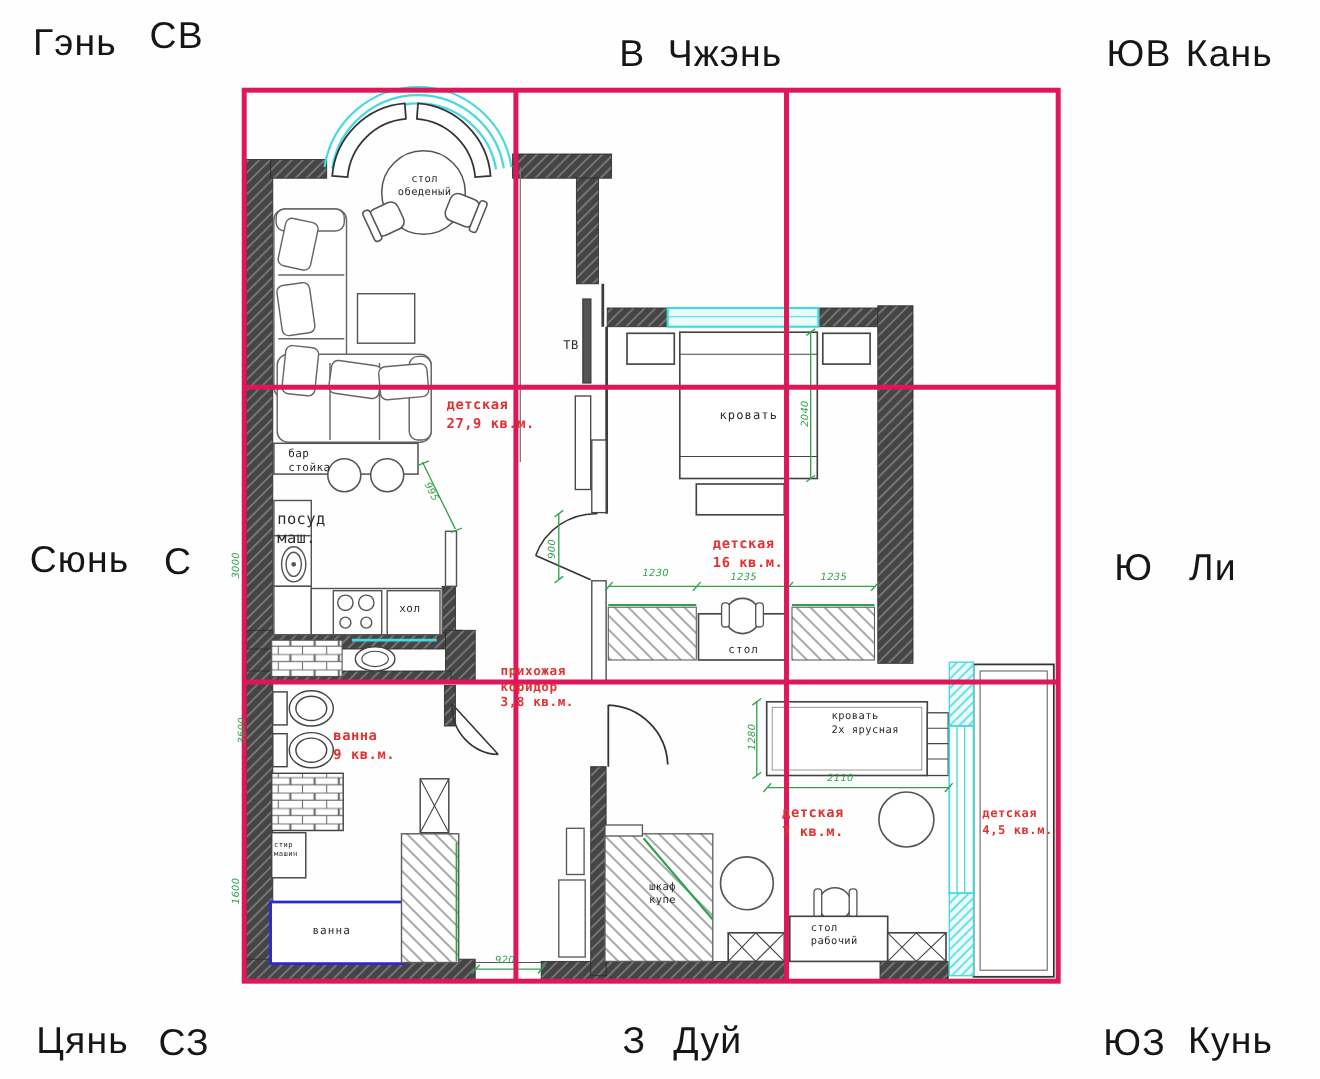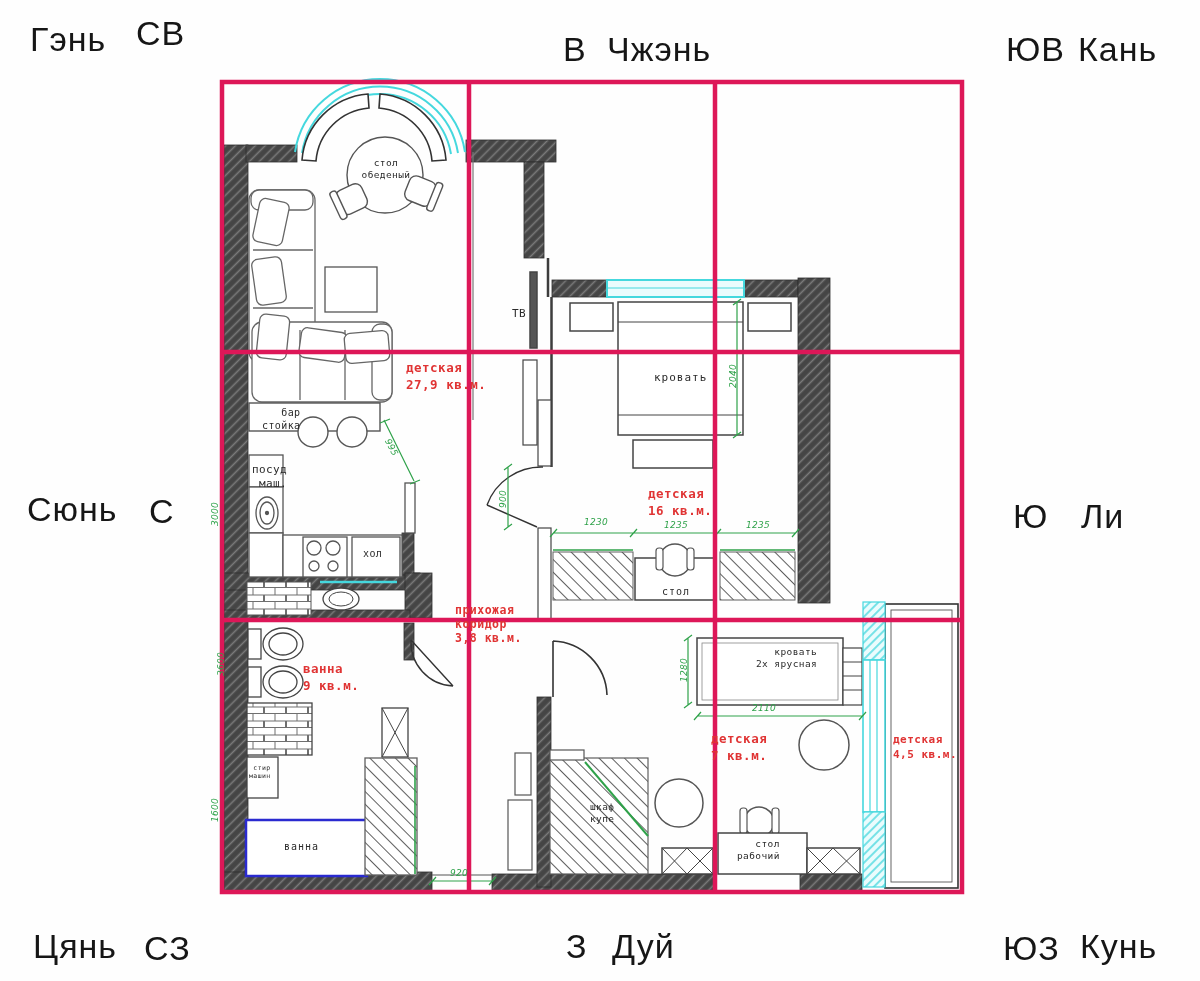--- a/index.html
+++ b/index.html
@@ -4,21 +4,21 @@
 <style>
   html,body{margin:0;padding:0;background:#fff;}
   #stage{position:relative;width:1200px;height:981px;background:#fefefe;overflow:hidden;
          font-family:"Liberation Sans",sans-serif;}
   #plan-svg{position:absolute;left:0;top:0;}
   .t{position:absolute;white-space:pre-line;line-height:1.25;}
   .bagua{font-size:34px;color:#161616;font-family:"Liberation Sans",sans-serif;letter-spacing:1px;}
   .room{font-family:"DejaVu Sans Mono",monospace;font-weight:bold;font-size:12.5px;
         color:#e03434;letter-spacing:0.5px;line-height:1.35;}
   .blk{font-family:"DejaVu Sans Mono",monospace;font-size:10px;color:#2b2b2b;
-       letter-spacing:0.4px;line-height:1.3;text-align:right;}
+       letter-spacing:0.4px;line-height:1.3;}
   .dim{font-family:"DejaVu Sans",sans-serif;font-style:italic;font-size:9px;color:#2fa24a;letter-spacing:0.3px;}
   .rot{transform:rotate(-90deg);transform-origin:0 0;}
 </style>
 </head>
 <body>
 
 <div id="stage">
 
 <svg id="plan-svg" width="1200" height="981" viewBox="0 0 1200 981">
   <defs>
@@ -258,21 +258,21 @@
 7 кв.м.</div>
 <div class="t room" style="left:893px;top:733px;font-size:11px">детская
 4,5 кв.м.</div>
 
 <div class="t blk" style="left:357px;top:157px;width:58px;text-align:center;font-size:9.5px">стол
 обеденый</div>
 <div class="t blk" style="left:512px;top:307px;font-size:11px">ТВ</div>
 <div class="t blk" style="left:654px;top:371px;font-size:11px;letter-spacing:1px">кровать</div>
 <div class="t blk" style="left:262px;top:406px;font-size:10px">бар
 стойка</div>
-<div class="t blk" style="left:252px;top:463px;font-size:11px">посуд
+<div class="t blk" style="left:252px;top:463px;font-size:14px">посуд
 маш.</div>
 <div class="t blk" style="left:363px;top:547px">хол</div>
 <div class="t blk" style="left:662px;top:585px;letter-spacing:1px">стол</div>
 <div class="t blk" style="left:756px;top:646px;font-size:9.5px">кровать
 2х ярусная</div>
 <div class="t blk" style="left:590px;top:801px;font-size:9.5px">шкаф
 купе</div>
 <div class="t blk" style="left:737px;top:838px;font-size:9.5px">стол
 рабочий</div>
 <div class="t blk" style="left:249px;top:764px;font-size:6.5px">стир

